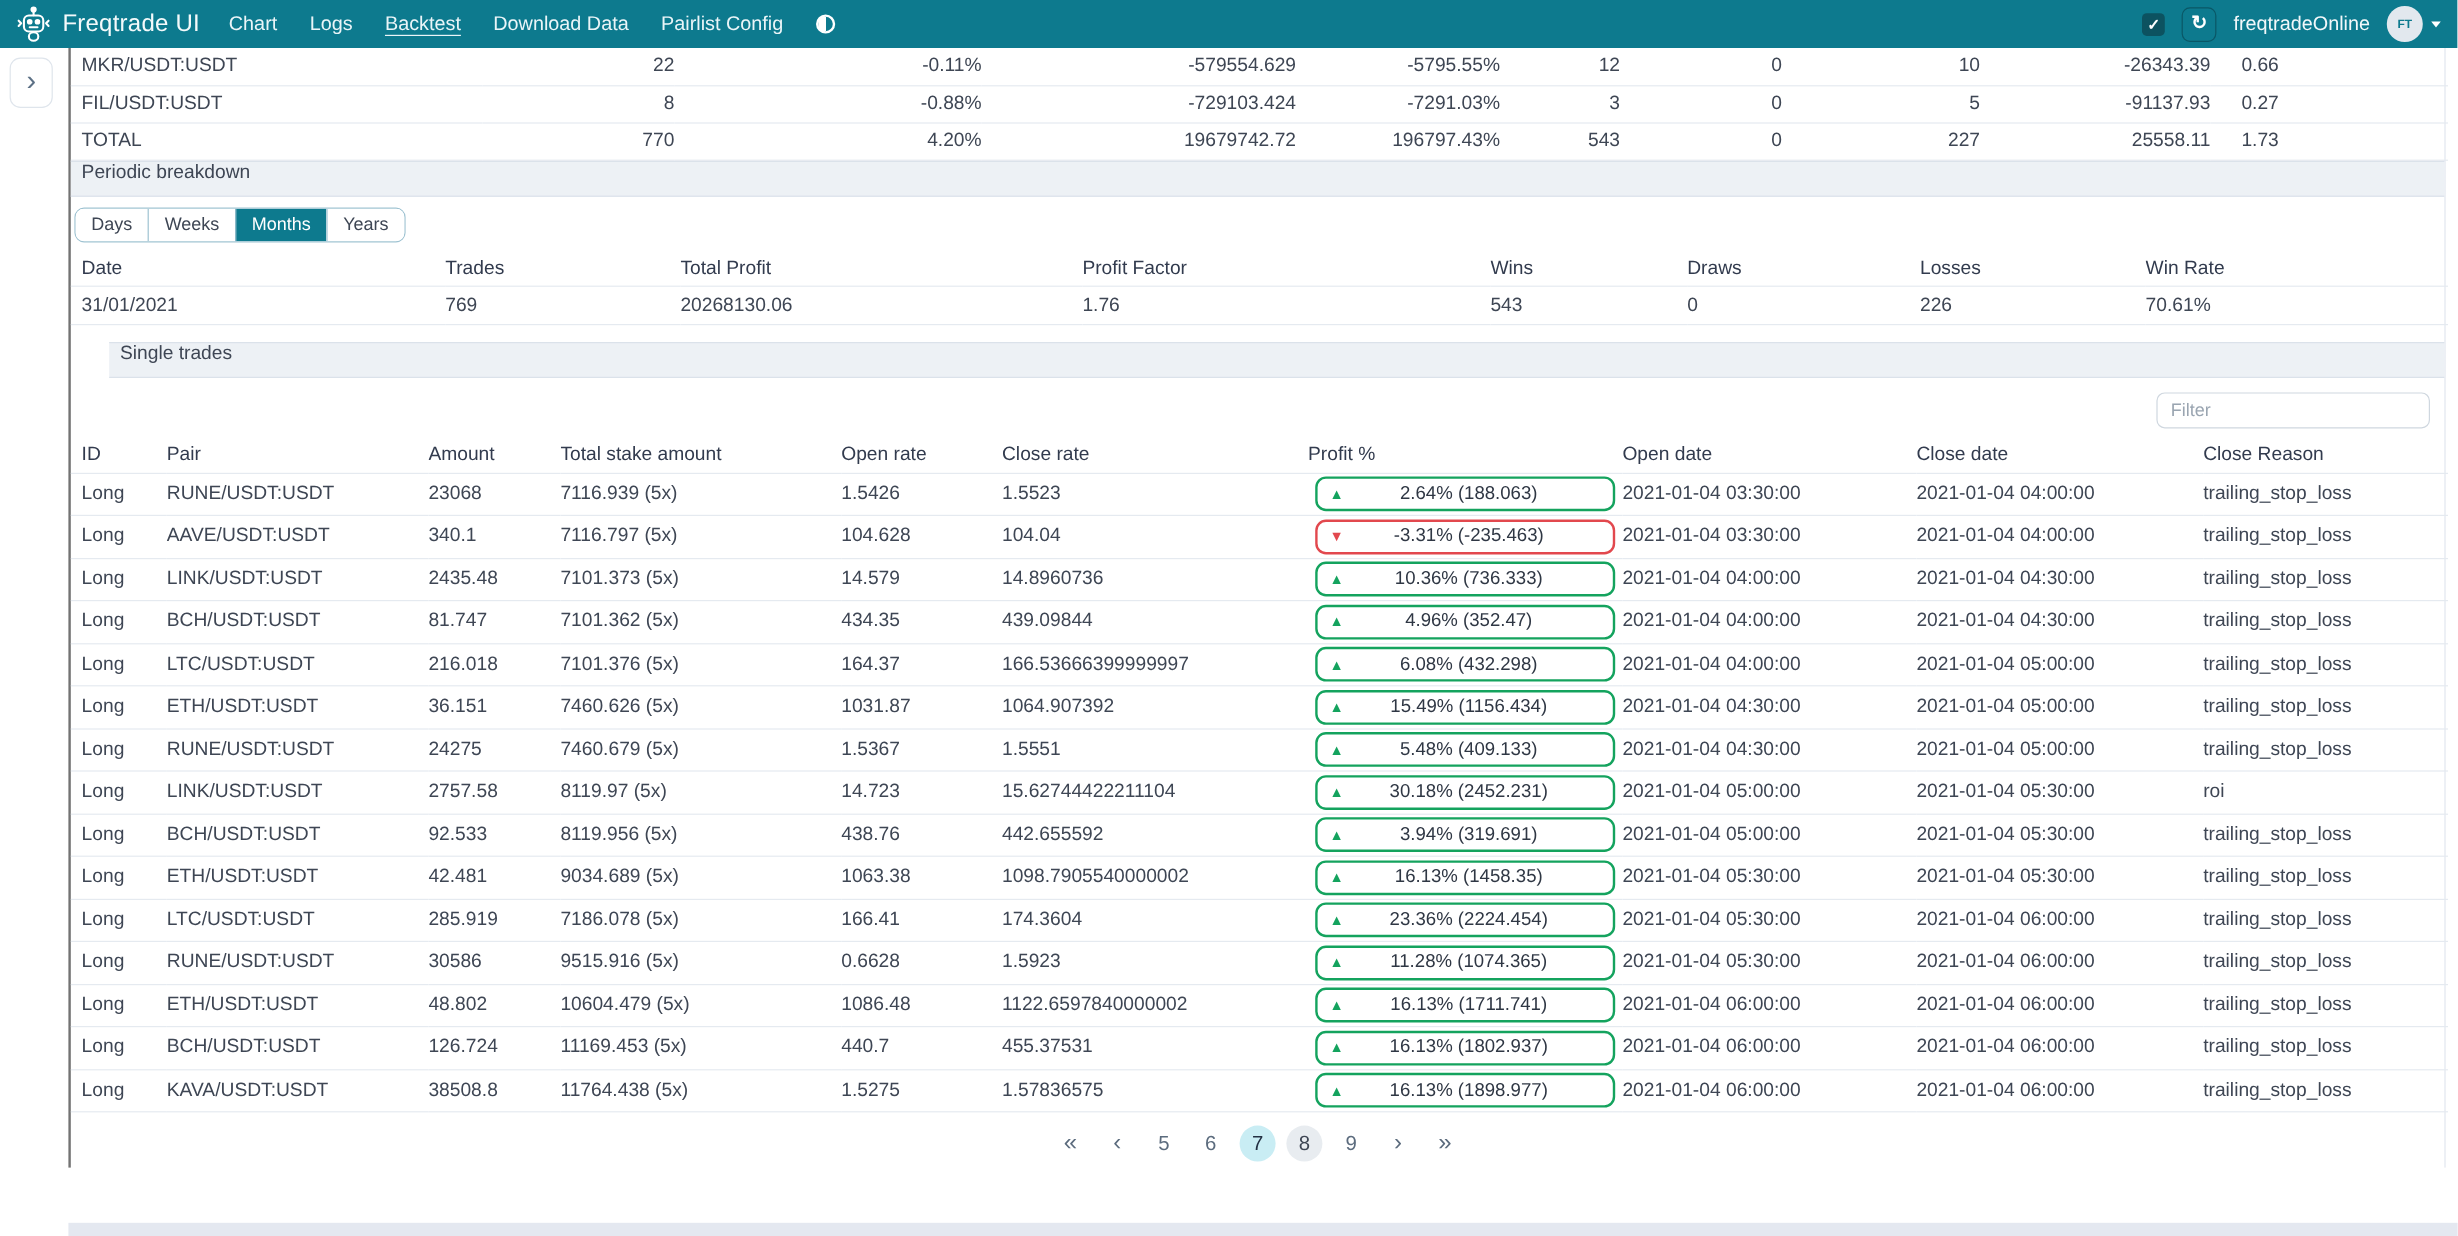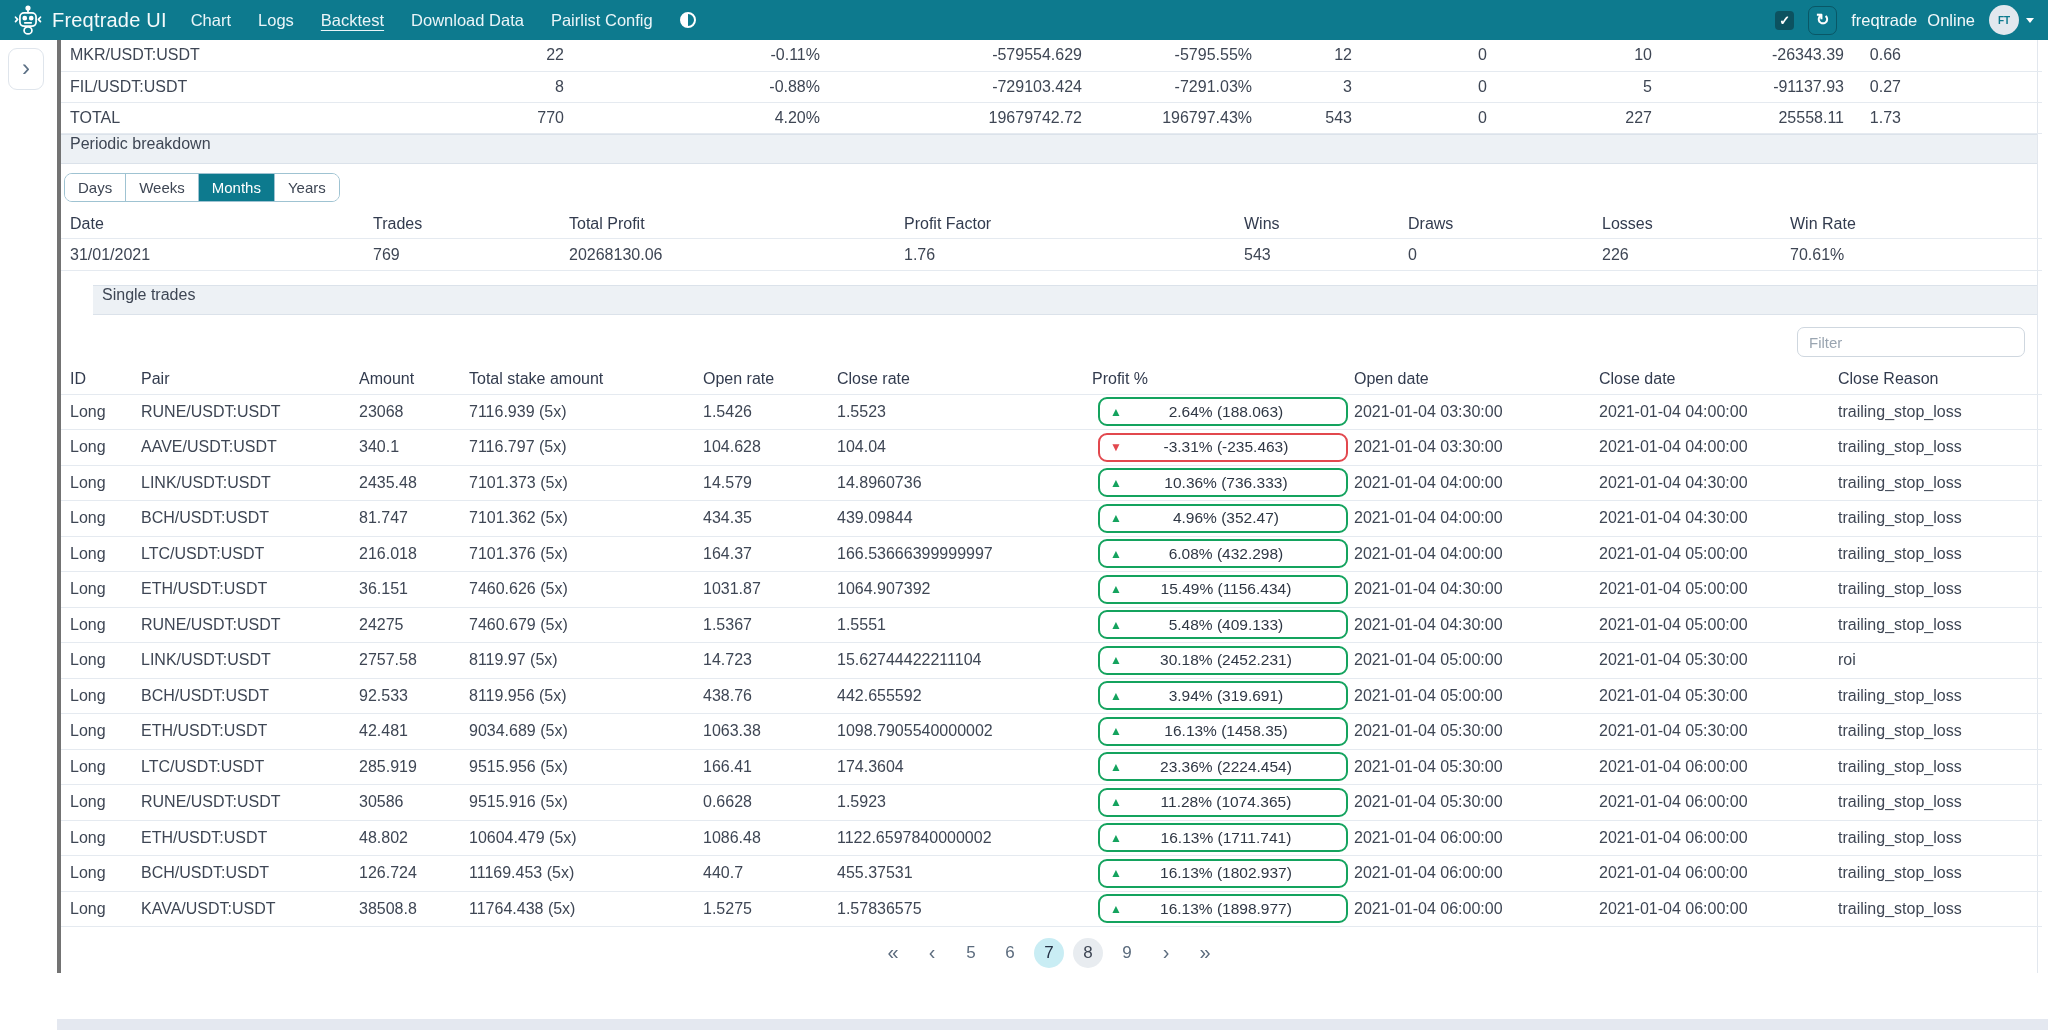--- a/index.html
+++ b/index.html
@@ -20,34 +20,34 @@
   .theme-toggle { margin-left:27px; background:none; border:none; cursor:pointer; display:flex; align-items:center; }
   .theme-icon { width:16px; height:16px; border-radius:50%; border:2px solid #fff; display:inline-block;
                 background:linear-gradient(90deg,#fff 0 50%, rgba(255,255,255,0) 50% 100%); }
   .nav-right { margin-left:auto; display:flex; align-items:center; gap:14px; }
   .nav-checkbox { width:19px; height:19px; border-radius:4px; background:#0c5260; display:flex;
                   align-items:center; justify-content:center; cursor:pointer; }
   .nav-checkbox span { color:#fff; font-size:13px; font-weight:bold; line-height:1; }
   .nav-refresh { width:29px; height:29px; background:none; border:1px solid rgba(8,59,70,.55);
                  border-radius:7px; display:flex; align-items:center; justify-content:center; cursor:pointer; }
   .nav-refresh span { color:#fff; font-size:16px; font-weight:bold; line-height:1; }
-  .bot-text { font-size:16.5px; color:#f2f8fa; display:flex; gap:10px; white-space:nowrap; }
+  .bot-text { font-size:16.5px; color:#f2f8fa; display:flex; white-space:nowrap; }
   .avatar-wrap { display:flex; align-items:center; gap:7px; cursor:pointer; }
   .avatar { width:30px; height:30px; border-radius:50%; background:#e2e8ee; color:var(--accent);
             font-size:10px; font-weight:bold; display:flex; align-items:center; justify-content:center; }
   .caret-down { width:0; height:0; border-left:4.5px solid transparent; border-right:4.5px solid transparent;
                 border-top:5px solid #fff; display:inline-block; }
   
   .sidebar-toggle { position:absolute; left:8px; top:48px; width:36px; height:42px; background:#fff;
                     border:1px solid #dfe5ec; border-radius:9px; cursor:pointer; display:flex;
                     align-items:center; justify-content:center; z-index:4; }
   .sidebar-toggle span { color:#5d7186; font-size:24px; line-height:1; margin-top:-3px; }
   
   .content { position:absolute; left:57px; top:40px; width:1981px; background:#fff;
-             border-left:4px solid #737373; border-right:1px solid #e2e7ee; }
+             border-left:2px solid #737373; border-right:1px solid #e2e7ee; }
   table { border-collapse:collapse; width:100%; table-layout:fixed; }
   td,th { font-size:16px; color:#3e4654; height:31px; padding:0; white-space:nowrap; overflow:hidden; text-align:left; }
   th { font-weight:400; color:#323b4e; height:29px; }
   tr { border-bottom:1px solid #e5eaf0; }
   td:first-child, th:first-child { padding-left:9px; }
   .summary-table td.num { text-align:right; }
   .summary-table td.last { padding-right:141px; }
   .breakdown-table td { height:32px; }
   .section-bar { height:30px; background:var(--section-bg); border-top:1px solid #dbe2ea;
                  border-bottom:1px solid #dbe2ea; display:flex; padding-left:9px;
@@ -442,21 +442,21 @@
             </span>
           </td>
           <td>2021-01-04 05:30:00</td>
           <td>2021-01-04 05:30:00</td>
           <td>trailing_stop_loss</td>
         </tr>
         <tr class="trade-row">
           <td>Long</td>
           <td>LTC/USDT:USDT</td>
           <td>285.919</td>
-          <td>9515.956 (5x)</td>
+          <td>7186.078 (5x)</td>
           <td>166.41</td>
           <td>174.3604</td>
           <td class="profit-cell">
             <span class="profit-badge up">
               <span class="tri">▲</span>
               <span class="txt">23.36% (2224.454)</span>
             </span>
           </td>
           <td>2021-01-04 05:30:00</td>
           <td>2021-01-04 06:00:00</td>

